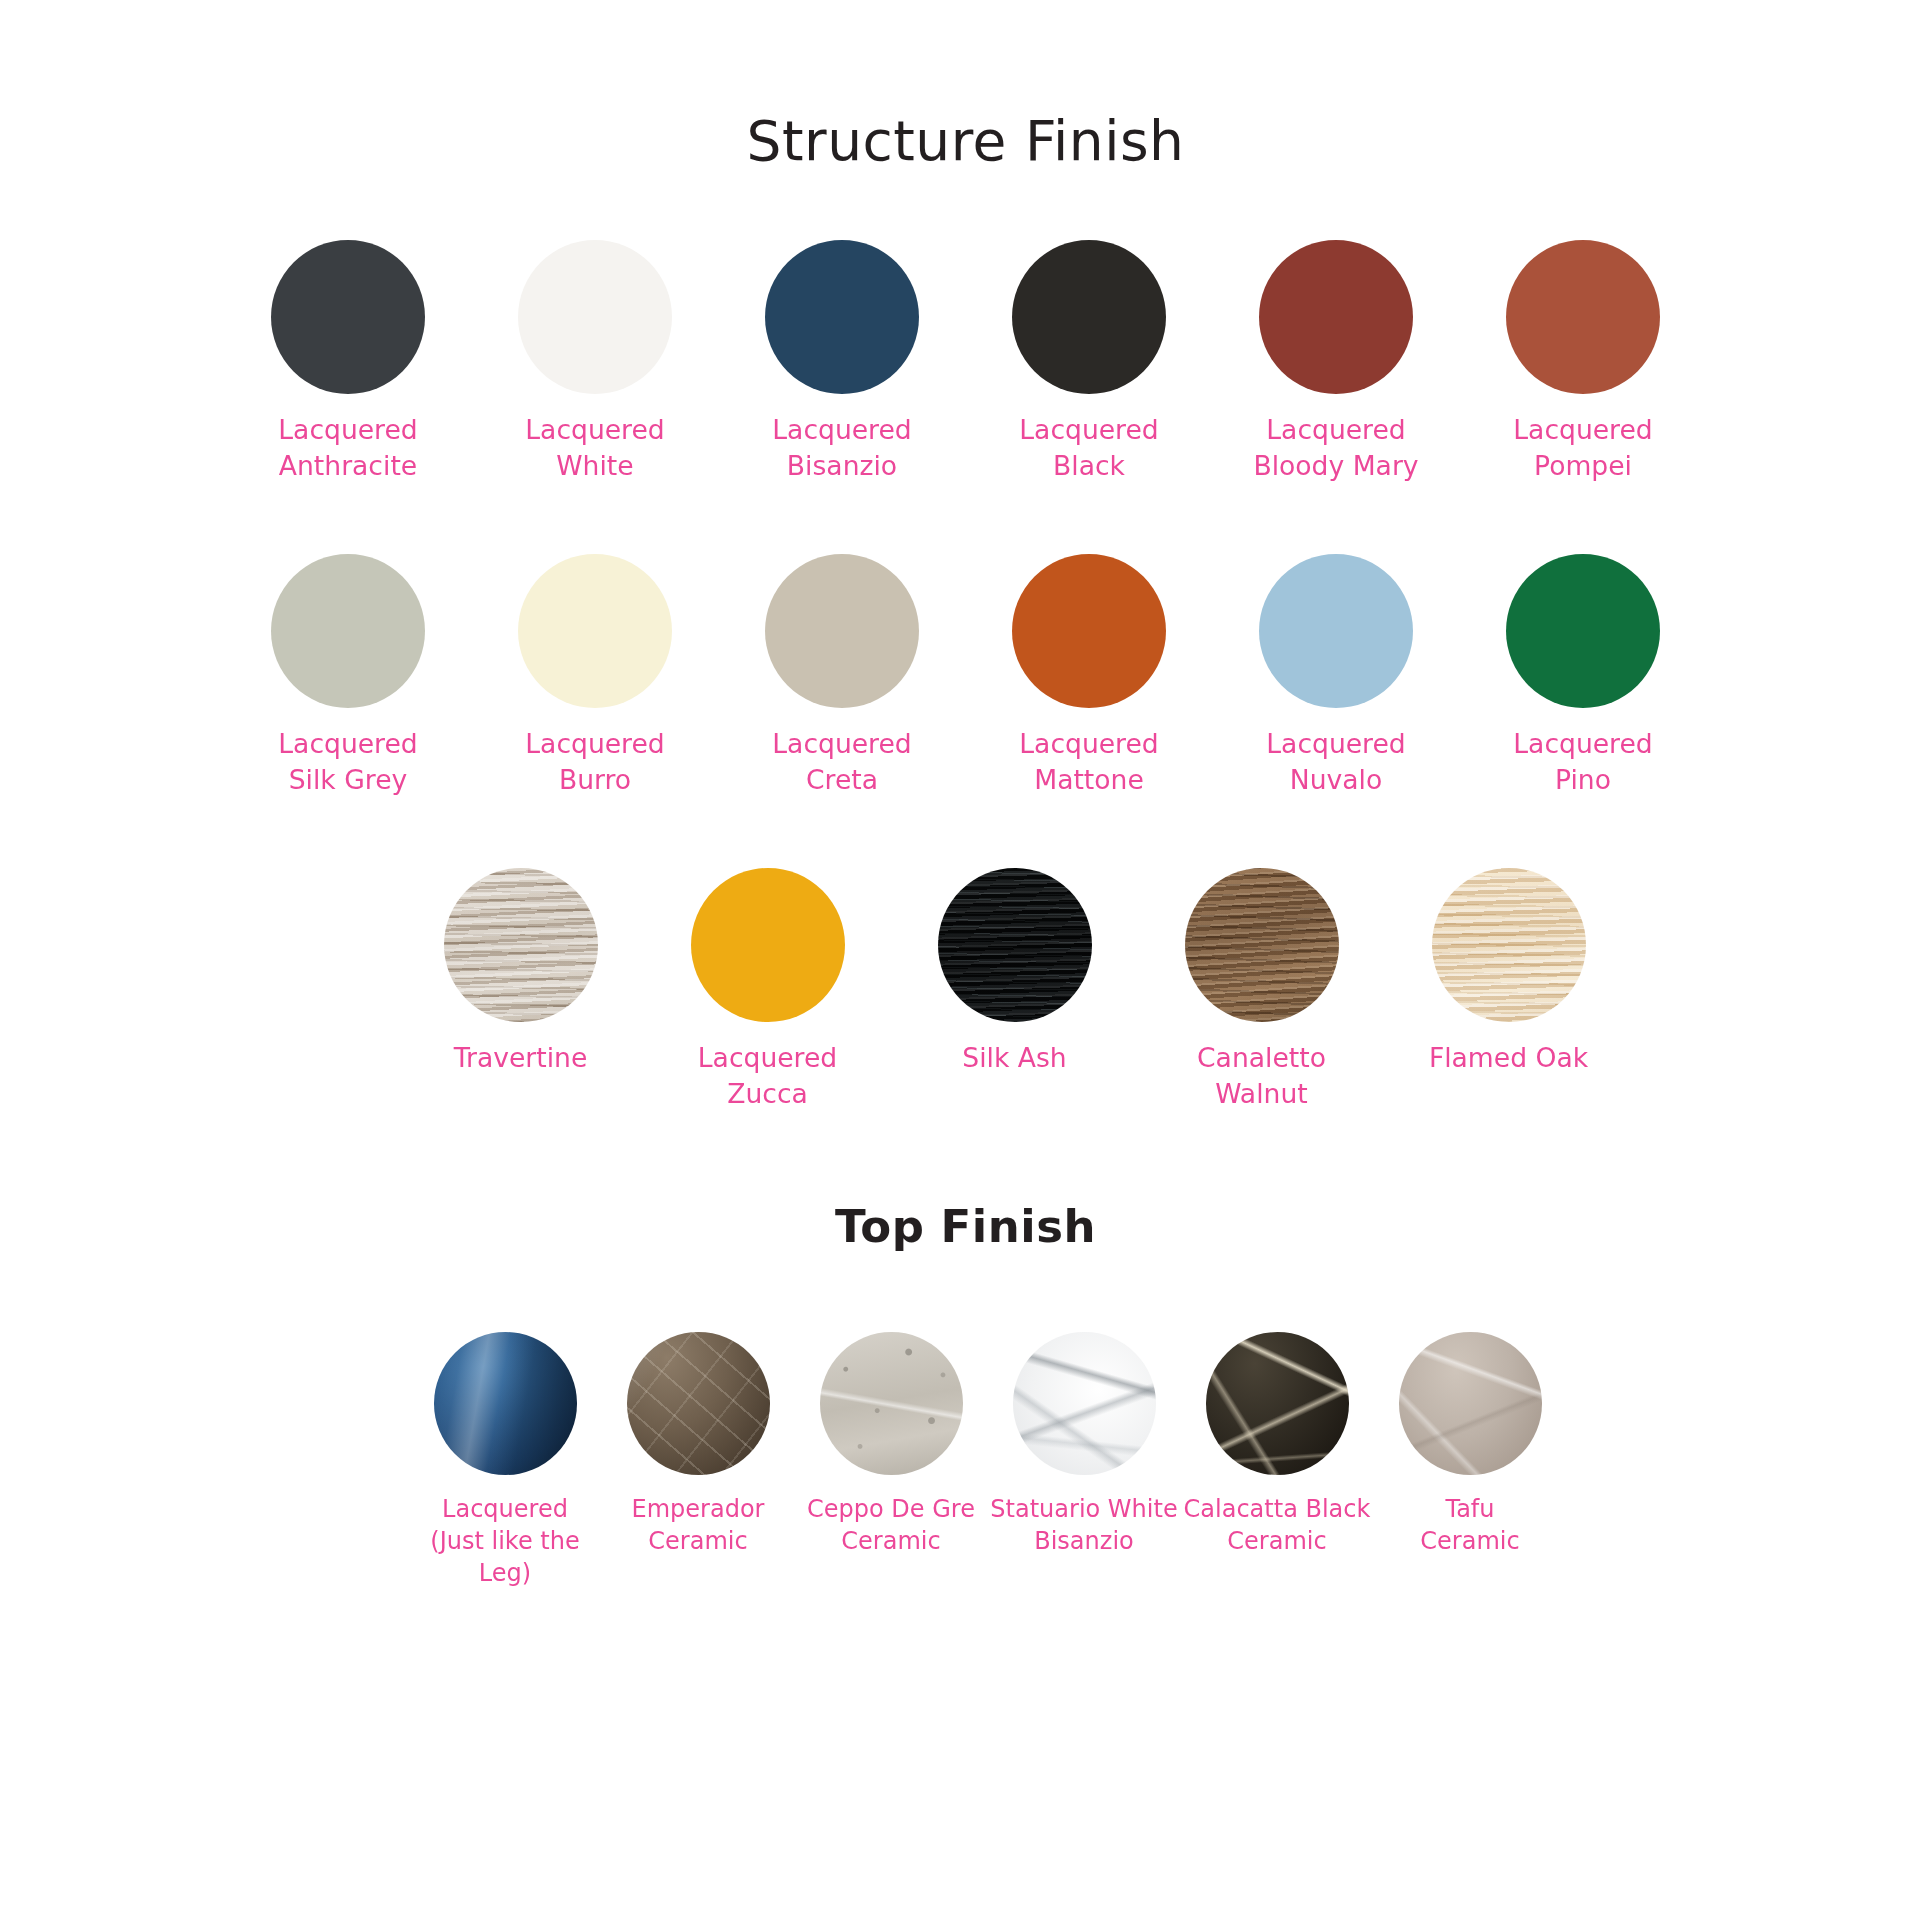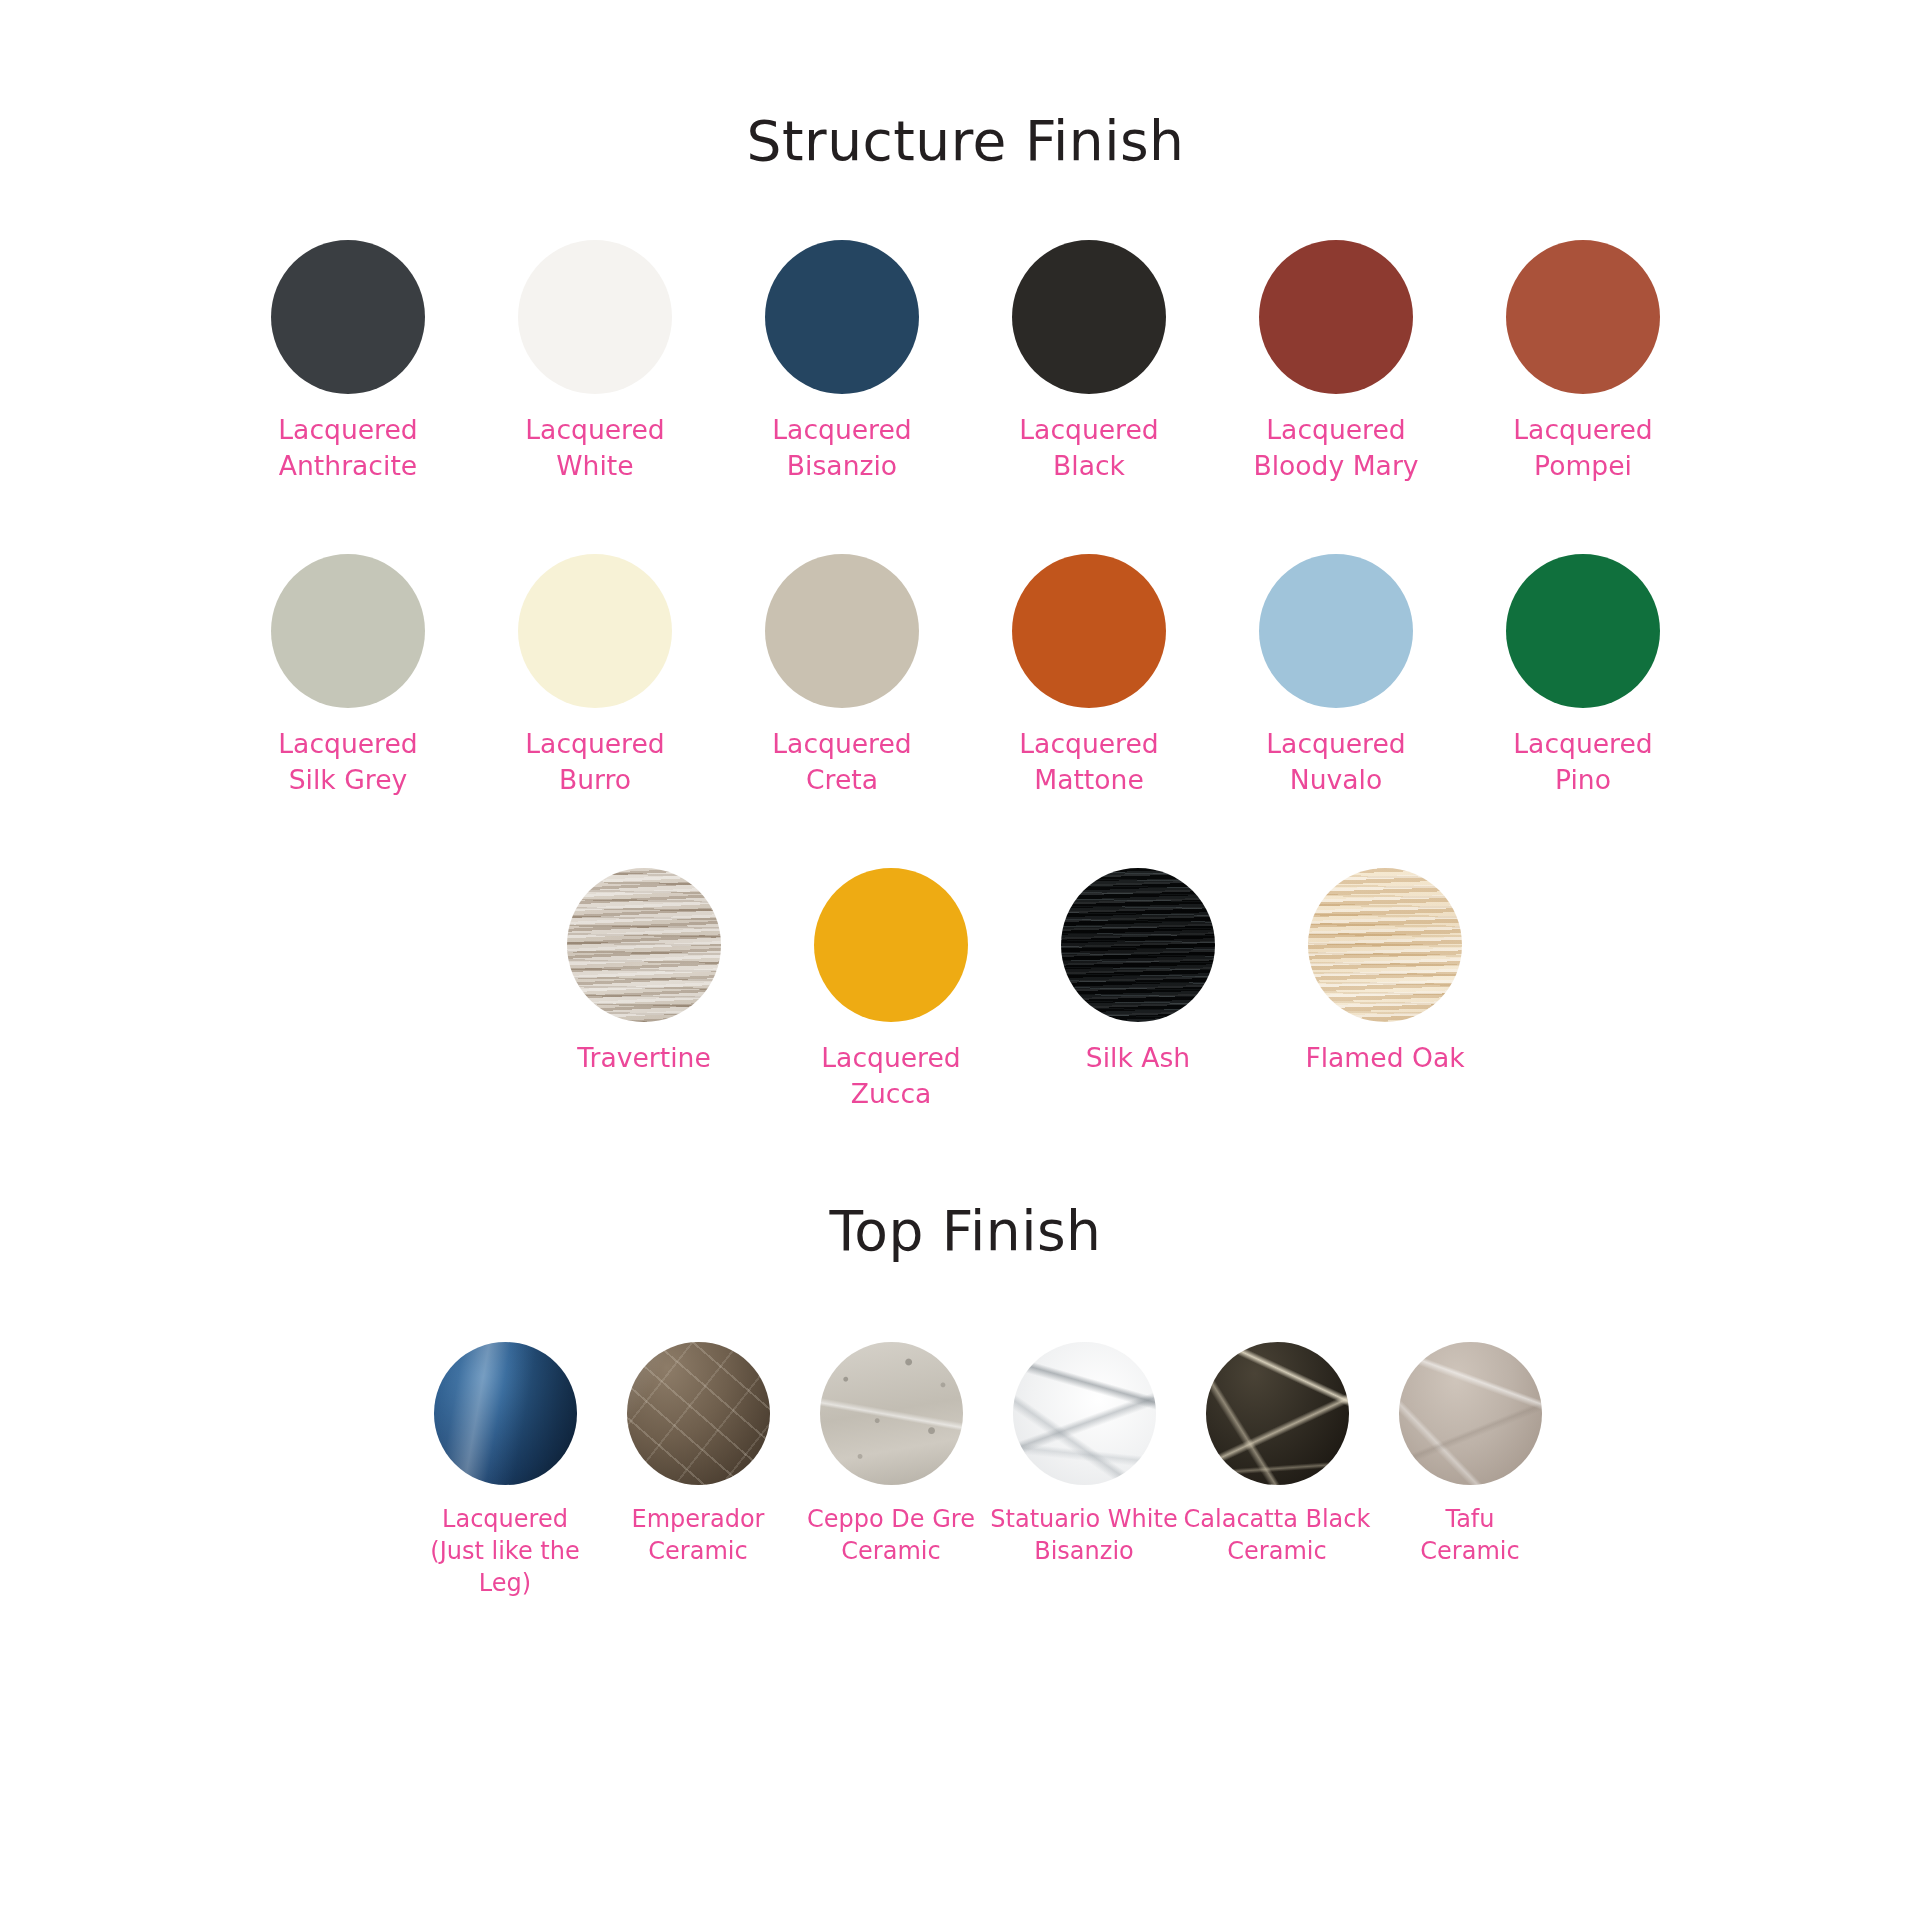--- a/index.html
+++ b/index.html
@@ -30,24 +30,25 @@
     color: #231f20;
     letter-spacing: 0.5px;
   }
   #structure-title {
     font-size: 55px;
     margin: 0;
     padding-top: 114px;
     line-height: 1.0;
   }
   #top-title {
-    font-size: 55px;
+    font-size: 45px;
     margin: 0;
     padding-top: 0;
     line-height: 1.0;
+    font-weight: bold;
   }
 
   
   .swatch-row {
     display: flex;
     justify-content: center;
     align-items: flex-start;
   }
   .swatch-cell {
     width: 247px;
@@ -291,20 +292,25 @@
       <div class="swatch-cell">
         <div class="swatch-dot" style="background: rgb(238, 171, 19);"></div>
         <div class="swatch-label">Lacquered
 Zucca</div>
       </div>
       <div class="swatch-cell">
         <div class="swatch-dot tex-black-ash"></div>
         <div class="swatch-label">Silk Ash</div>
       </div>
       <div class="swatch-cell">
+        <div class="swatch-dot tex-canaletto-walnut"></div>
+        <div class="swatch-label">Canaletto
+Walnut</div>
+      </div>
+      <div class="swatch-cell">
         <div class="swatch-dot tex-flamed-oak"></div>
         <div class="swatch-label">Flamed Oak</div>
       </div>
     </div>
 
   <div id="top-finish-section">
     <h1 class="section-title" id="top-title">Top Finish</h1>
 
     <div class="swatch-row" id="top-row-1">
         <div class="swatch-cell">

